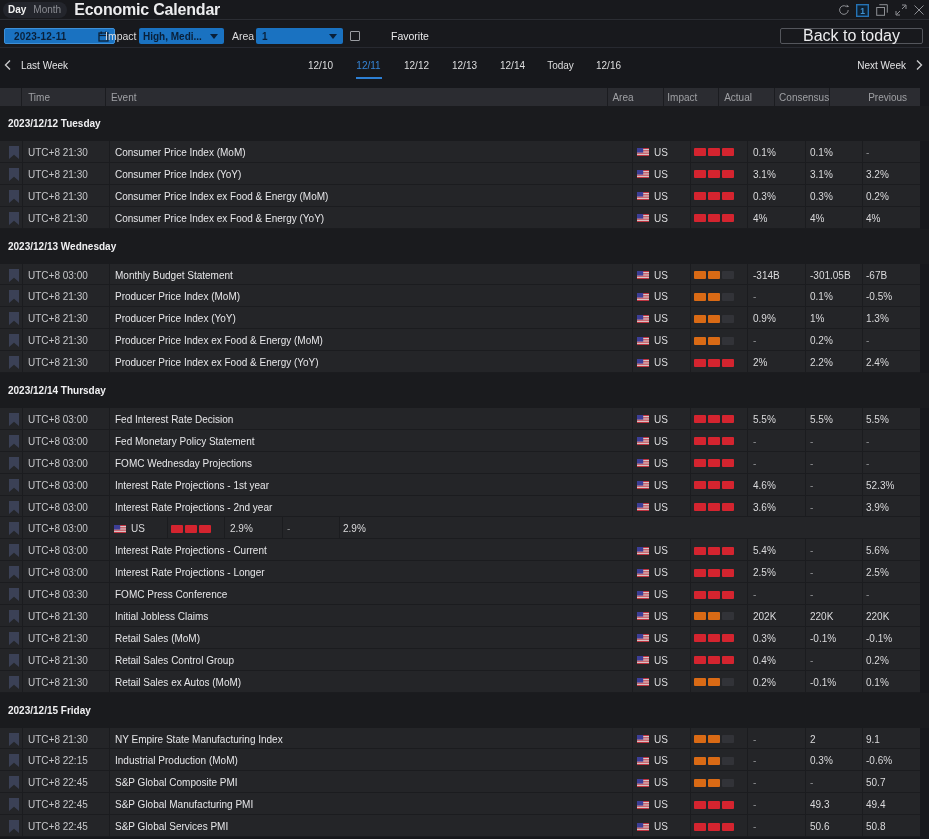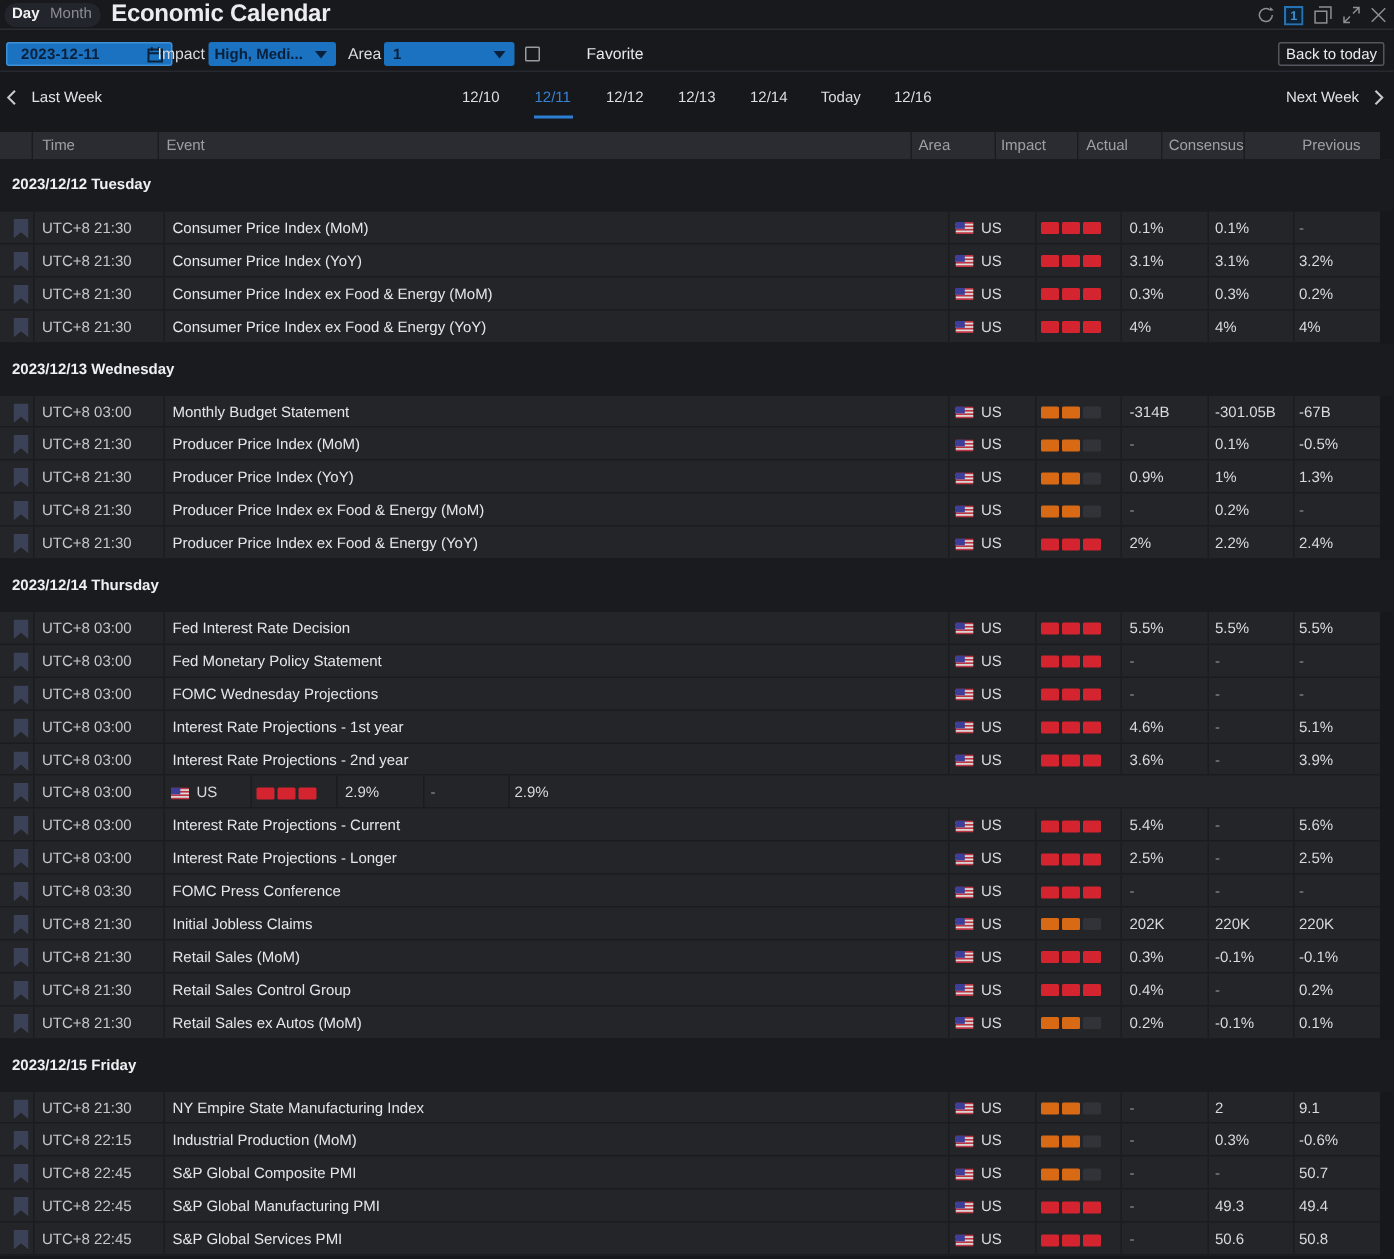--- a/index.html
+++ b/index.html
@@ -17,21 +17,21 @@
 
 .filters { position:absolute; top:21px; left:0; width:929px; height:27px; background:#18191d; border-bottom:1px solid #272930; }
 .datebox { position:absolute; left:4px; top:7px; width:111px; height:16px; background:#1a72c1; border:1px solid #3e90d8; border-radius:2px; display:flex; align-items:center; color:#09203a; }
 .datebox .dtxt { font-size:10px; font-weight:bold; margin-left:9px; letter-spacing:0.2px; }
 .datebox svg { margin-left:auto; margin-right:5px; }
 .flabel { position:absolute; top:9px; font-size:10.5px; color:#dcdcde; }
 .dropdown { position:absolute; top:7px; height:16px; background:#1a72c1; border-radius:2px; color:#09203a; font-size:10px; font-weight:bold; display:flex; align-items:center; position:absolute; }
 .dropdown .caret { position:absolute; right:6px; top:6px; width:0; height:0; border-left:4px solid transparent; border-right:4px solid transparent; border-top:5px solid #09203a; }
 .checkbox { position:absolute; left:350px; top:10px; width:10px; height:10px; border:1px solid #9a9ca1; border-radius:1px; background:transparent; }
 .cblabel { position:absolute; left:365px; top:9px; font-size:10.5px; color:#e8e8ea;margin-left:26px; }
-.backbtn { position:absolute; right:6px; top:7px; height:16px; border:1px solid #54565c; border-radius:2px; display:flex; align-items:center; padding:0 4px; font-size:10px; color:#ececee; }
+.backbtn { position:absolute; right:6px; top:7px; height:16px; border:1px solid #54565c; border-radius:2px; display:flex; align-items:center; padding:0 22px; font-size:16px; color:#ececee; }
 
 
 .weeknav { position:absolute; top:48px; left:0; width:929px; height:32px; }
 .wk-left { position:absolute; left:21px; top:12px; font-size:10px; color:#e3e3e5; }
 .wk-chevl { position:absolute; left:2px; top:11px; }
 .wk-right { position:absolute; right:23px; top:12px; font-size:10px; color:#e3e3e5; }
 .wk-chevr { position:absolute; right:4px; top:11px; }
 .wk-dates { position:absolute; left:0; top:0; width:929px; height:32px; display:flex; justify-content:center; }
 .wk-date { width:48px; text-align:center; padding-top:12px; font-size:10px; color:#dededf; position:relative; }
 .wk-date.active { color:#3584d6; }
@@ -493,21 +493,21 @@
         <span class="bars">
           <span class="bar bh"></span>
           <span class="bar bh"></span>
           <span class="bar bh"></span>
         </span>
       </div>
       <div class="c c5">4.6%</div>
       <div class="c c6">
         <span class="dim">-</span>
       </div>
-      <div class="c c7">5.1%</div>
+      <div class="c c7">52.3%</div>
     </div>
     <div class="row">
       <div class="c c0">
         <svg class="bookmark" viewBox="0 0 10 13">
           <path d="M0 0 h10 v13 l-5 -4.2 l-5 4.2 Z" fill="#3b4156"></path>
         </svg>
       </div>
       <div class="c c1">UTC+8 03:00</div>
       <div class="c c2">Interest Rate Projections - 2nd year</div>
       <div class="c c3"><svg width="12" height="8" viewBox="0 0 12 8" style="margin-right:2px;">

